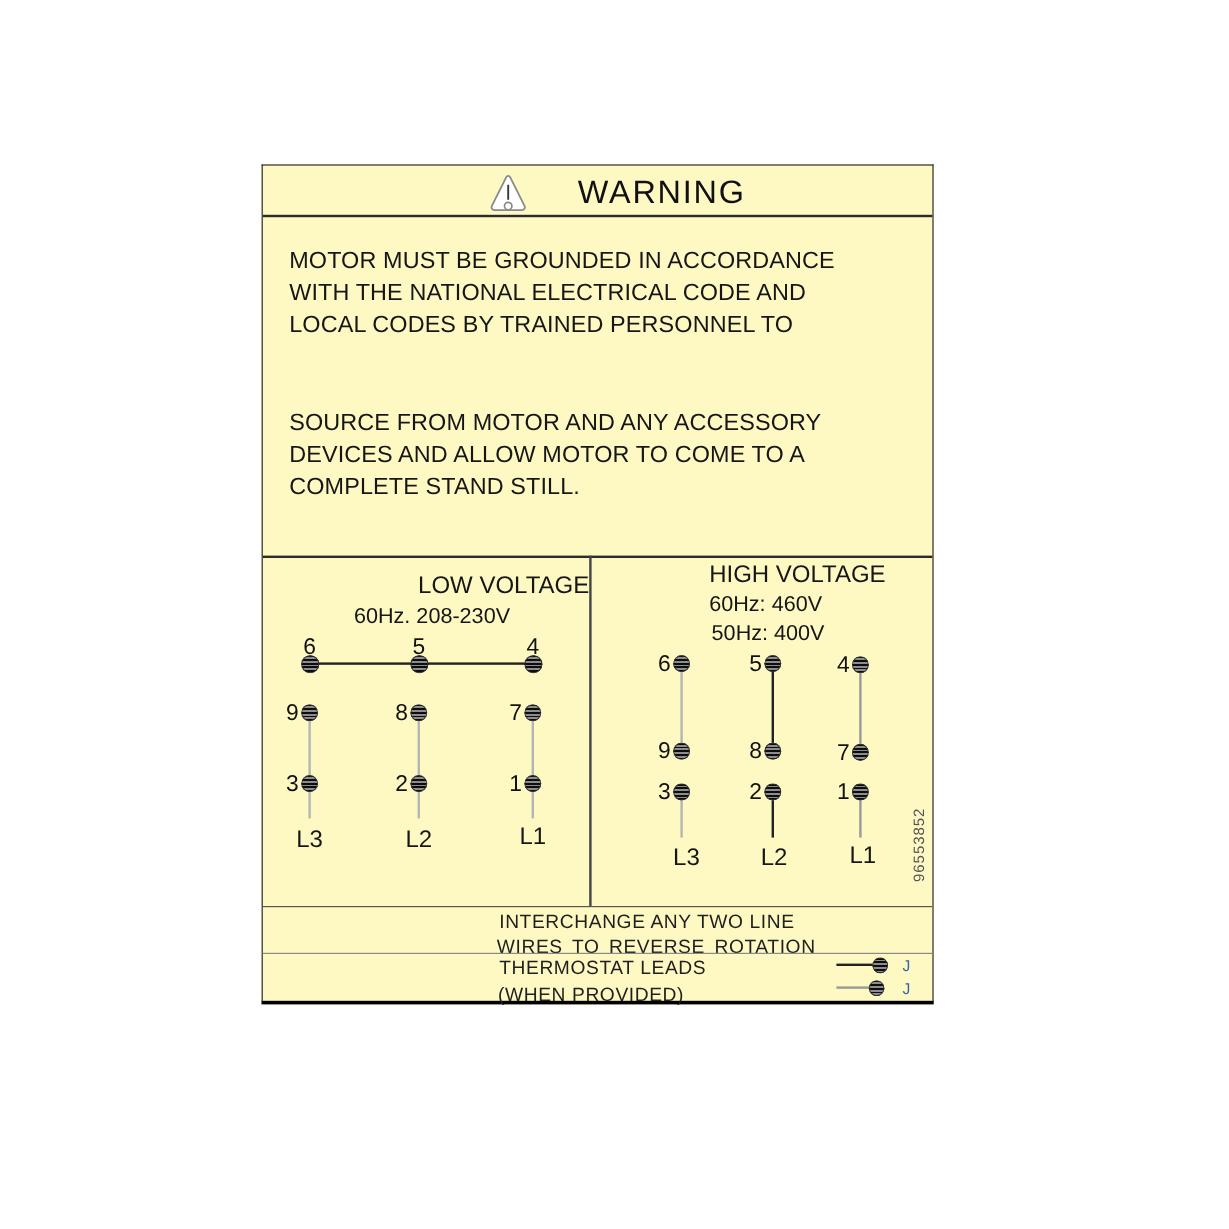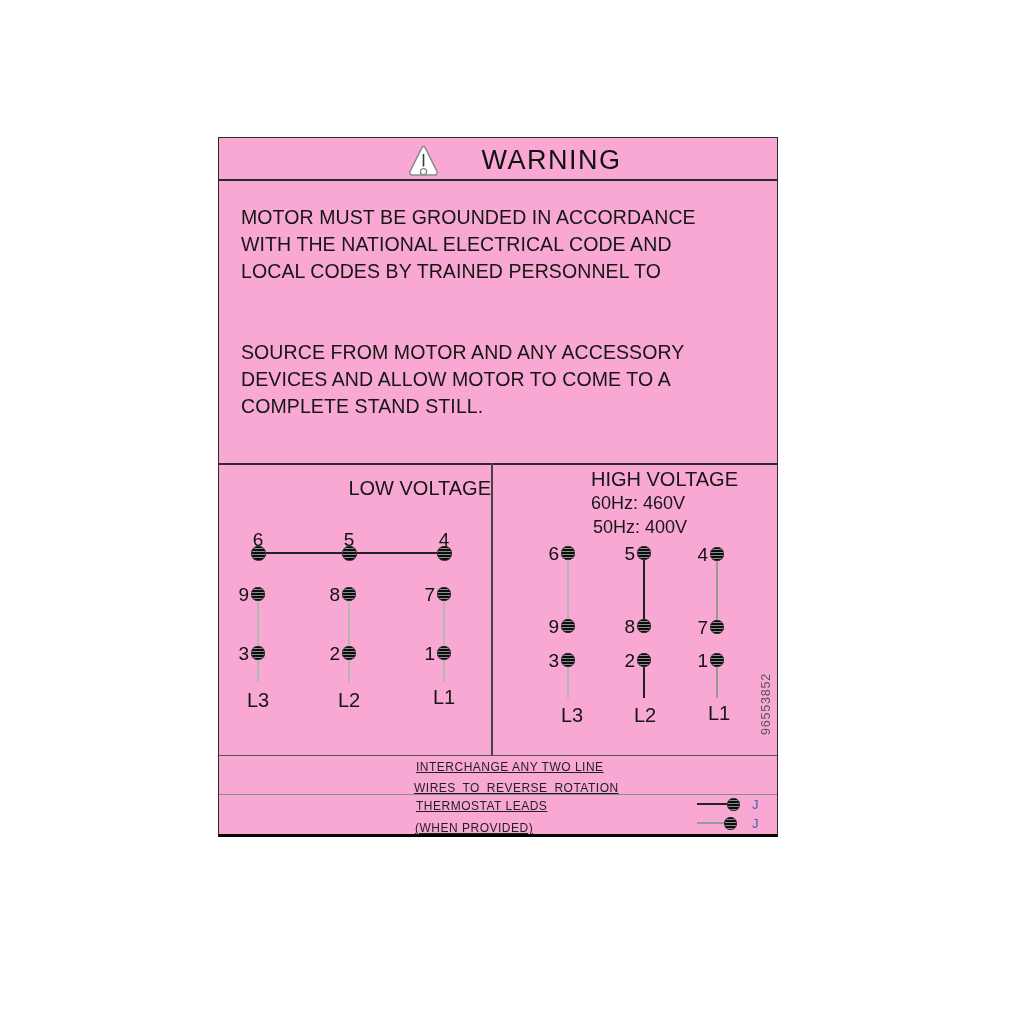--- a/index.html
+++ b/index.html
@@ -1,38 +1,38 @@
 <!DOCTYPE html>
 <html><head>
 <meta charset="utf-8">
 <style>
   html,body{margin:0;padding:0;background:#ffffff;}
   .page{position:relative;width:1024px;height:1024px;background:#ffffff;overflow:hidden;
         font-family:"Liberation Sans", sans-serif;color:#1a1a1a;}
-  .label{position:absolute;left:218px;top:137px;width:560px;height:700px;background:#f9a8d4;
+  .label{position:absolute;left:218px;top:137px;width:560px;height:700px;background:#fef9c3;
          border:1.5px solid #2b2b2b;border-bottom:3px solid #000;box-sizing:border-box;}
   .abs{position:absolute;}
   .hdiv{position:absolute;left:0;right:0;background:#2b2b2b;height:1.5px;}
   .hdiv.thin{height:1px;background:#777;}
   .vdiv{position:absolute;width:1.5px;background:#444;}
   .warn-title{font-size:27px;letter-spacing:1.5px;color:#111;text-align:center;}
   .body-para{font-size:19.5px;line-height:27px;letter-spacing:0.1px;color:#161616;}
   .diag-title{font-size:20px;color:#161616;text-align:right;white-space:nowrap;}
   .diag-sub{font-size:18px;color:#161616;text-align:center;white-space:nowrap;}
   .tnum{font-size:19px;color:#111;z-index:3;}
   .tnum.rt{text-align:right;width:18px;}
   .tnum.ctr{text-align:center;width:20px;}
   .lline{font-size:20px;color:#161616;text-align:center;width:36px;z-index:3;}
   .term{position:absolute;width:14px;height:14px;border-radius:50%;z-index:2;
         background:repeating-linear-gradient(to bottom,#0d0d0d 0 1.6px,#8d8d8d 1.6px 3.1px);
         box-shadow:inset 0 0 0 0.8px #333;}
   .term.lg{width:15px;height:15px;}
   .term.sm{width:13px;height:13px;}
   .wire{position:absolute;z-index:1;}
-  .small-note{font-size:12px;letter-spacing:0.5px;color:#1f1f1f;white-space:nowrap;text-decoration:underline;}
+  .small-note{font-size:16px;letter-spacing:0.5px;color:#1f1f1f;white-space:nowrap;}
   .j-label{font-size:13px;color:#3465a4;}
   .part-number{font-size:12.5px;letter-spacing:0.8px;color:#555;text-align:center;
                transform:rotate(-90deg);white-space:nowrap;}
 </style>
 </head>
 <body>
 
 <div class="page">
   <div class="label">
 
@@ -52,20 +52,21 @@
     <div class="abs body-para" style="left:22px;top:201px;width:505px;">
       <div>SOURCE FROM MOTOR AND ANY ACCESSORY</div>
       <div>DEVICES AND ALLOW MOTOR TO COME TO A</div>
       <div>COMPLETE STAND STILL.</div>
     </div>
 
     <div class="hdiv" style="top:325px;"></div>
     <div class="vdiv" style="left:272px;top:325px;height:292px;"></div>
 
     <div class="abs diag-title" style="left:10px;top:339px;width:262px;">LOW VOLTAGE</div>
+    <div class="abs diag-sub" style="left:10px;top:365px;width:262px;">60Hz. 208-230V</div>
 
     <div class="wire" style="left:39px;top:414px;width:186px;height:1.5px;background:#222;"></div>
     <span class="abs tnum ctr" style="left:29px;top:391px;">6</span>
     <span class="abs tnum ctr" style="left:120px;top:391px;">5</span>
     <span class="abs tnum ctr" style="left:215px;top:391px;">4</span>
     <span class="term lg" style="left:31.5px;top:407.5px;"></span>
     <span class="term lg" style="left:122.5px;top:407.5px;"></span>
     <span class="term lg" style="left:217.5px;top:407.5px;"></span>
 
     <div class="wire" style="left:38.2px;top:456px;width:1.5px;height:88px;background:#b5b5b5;"></div>

